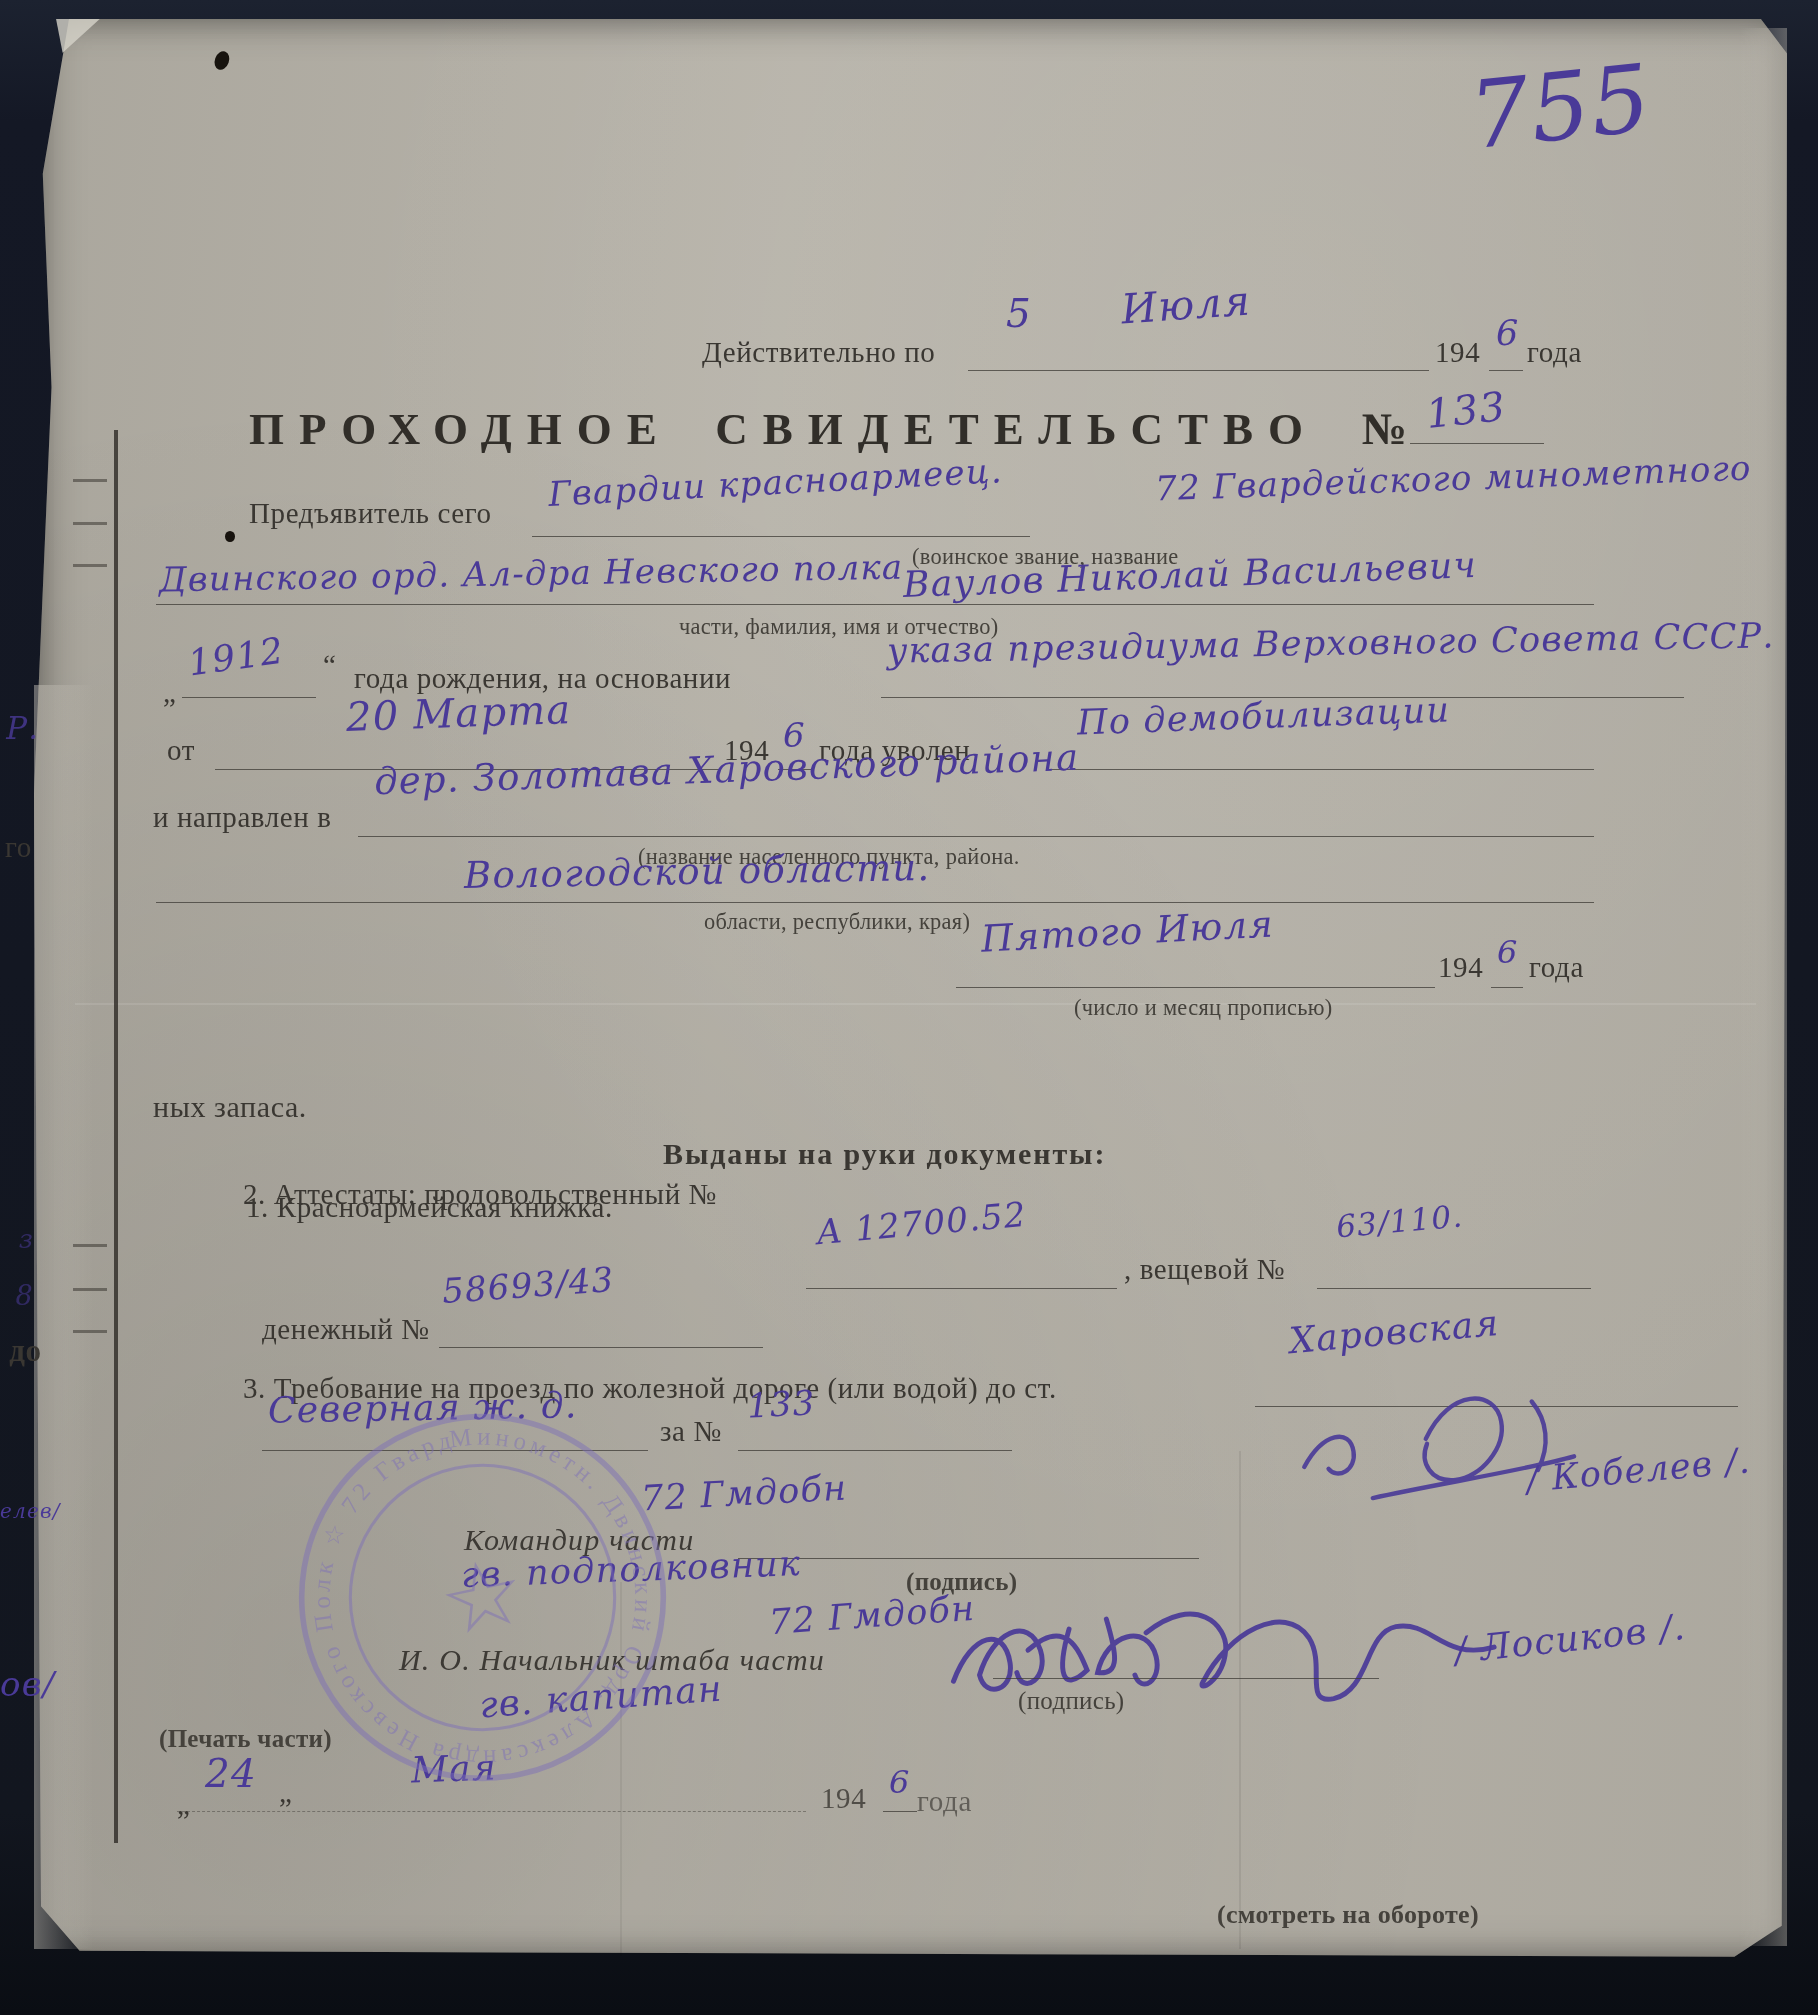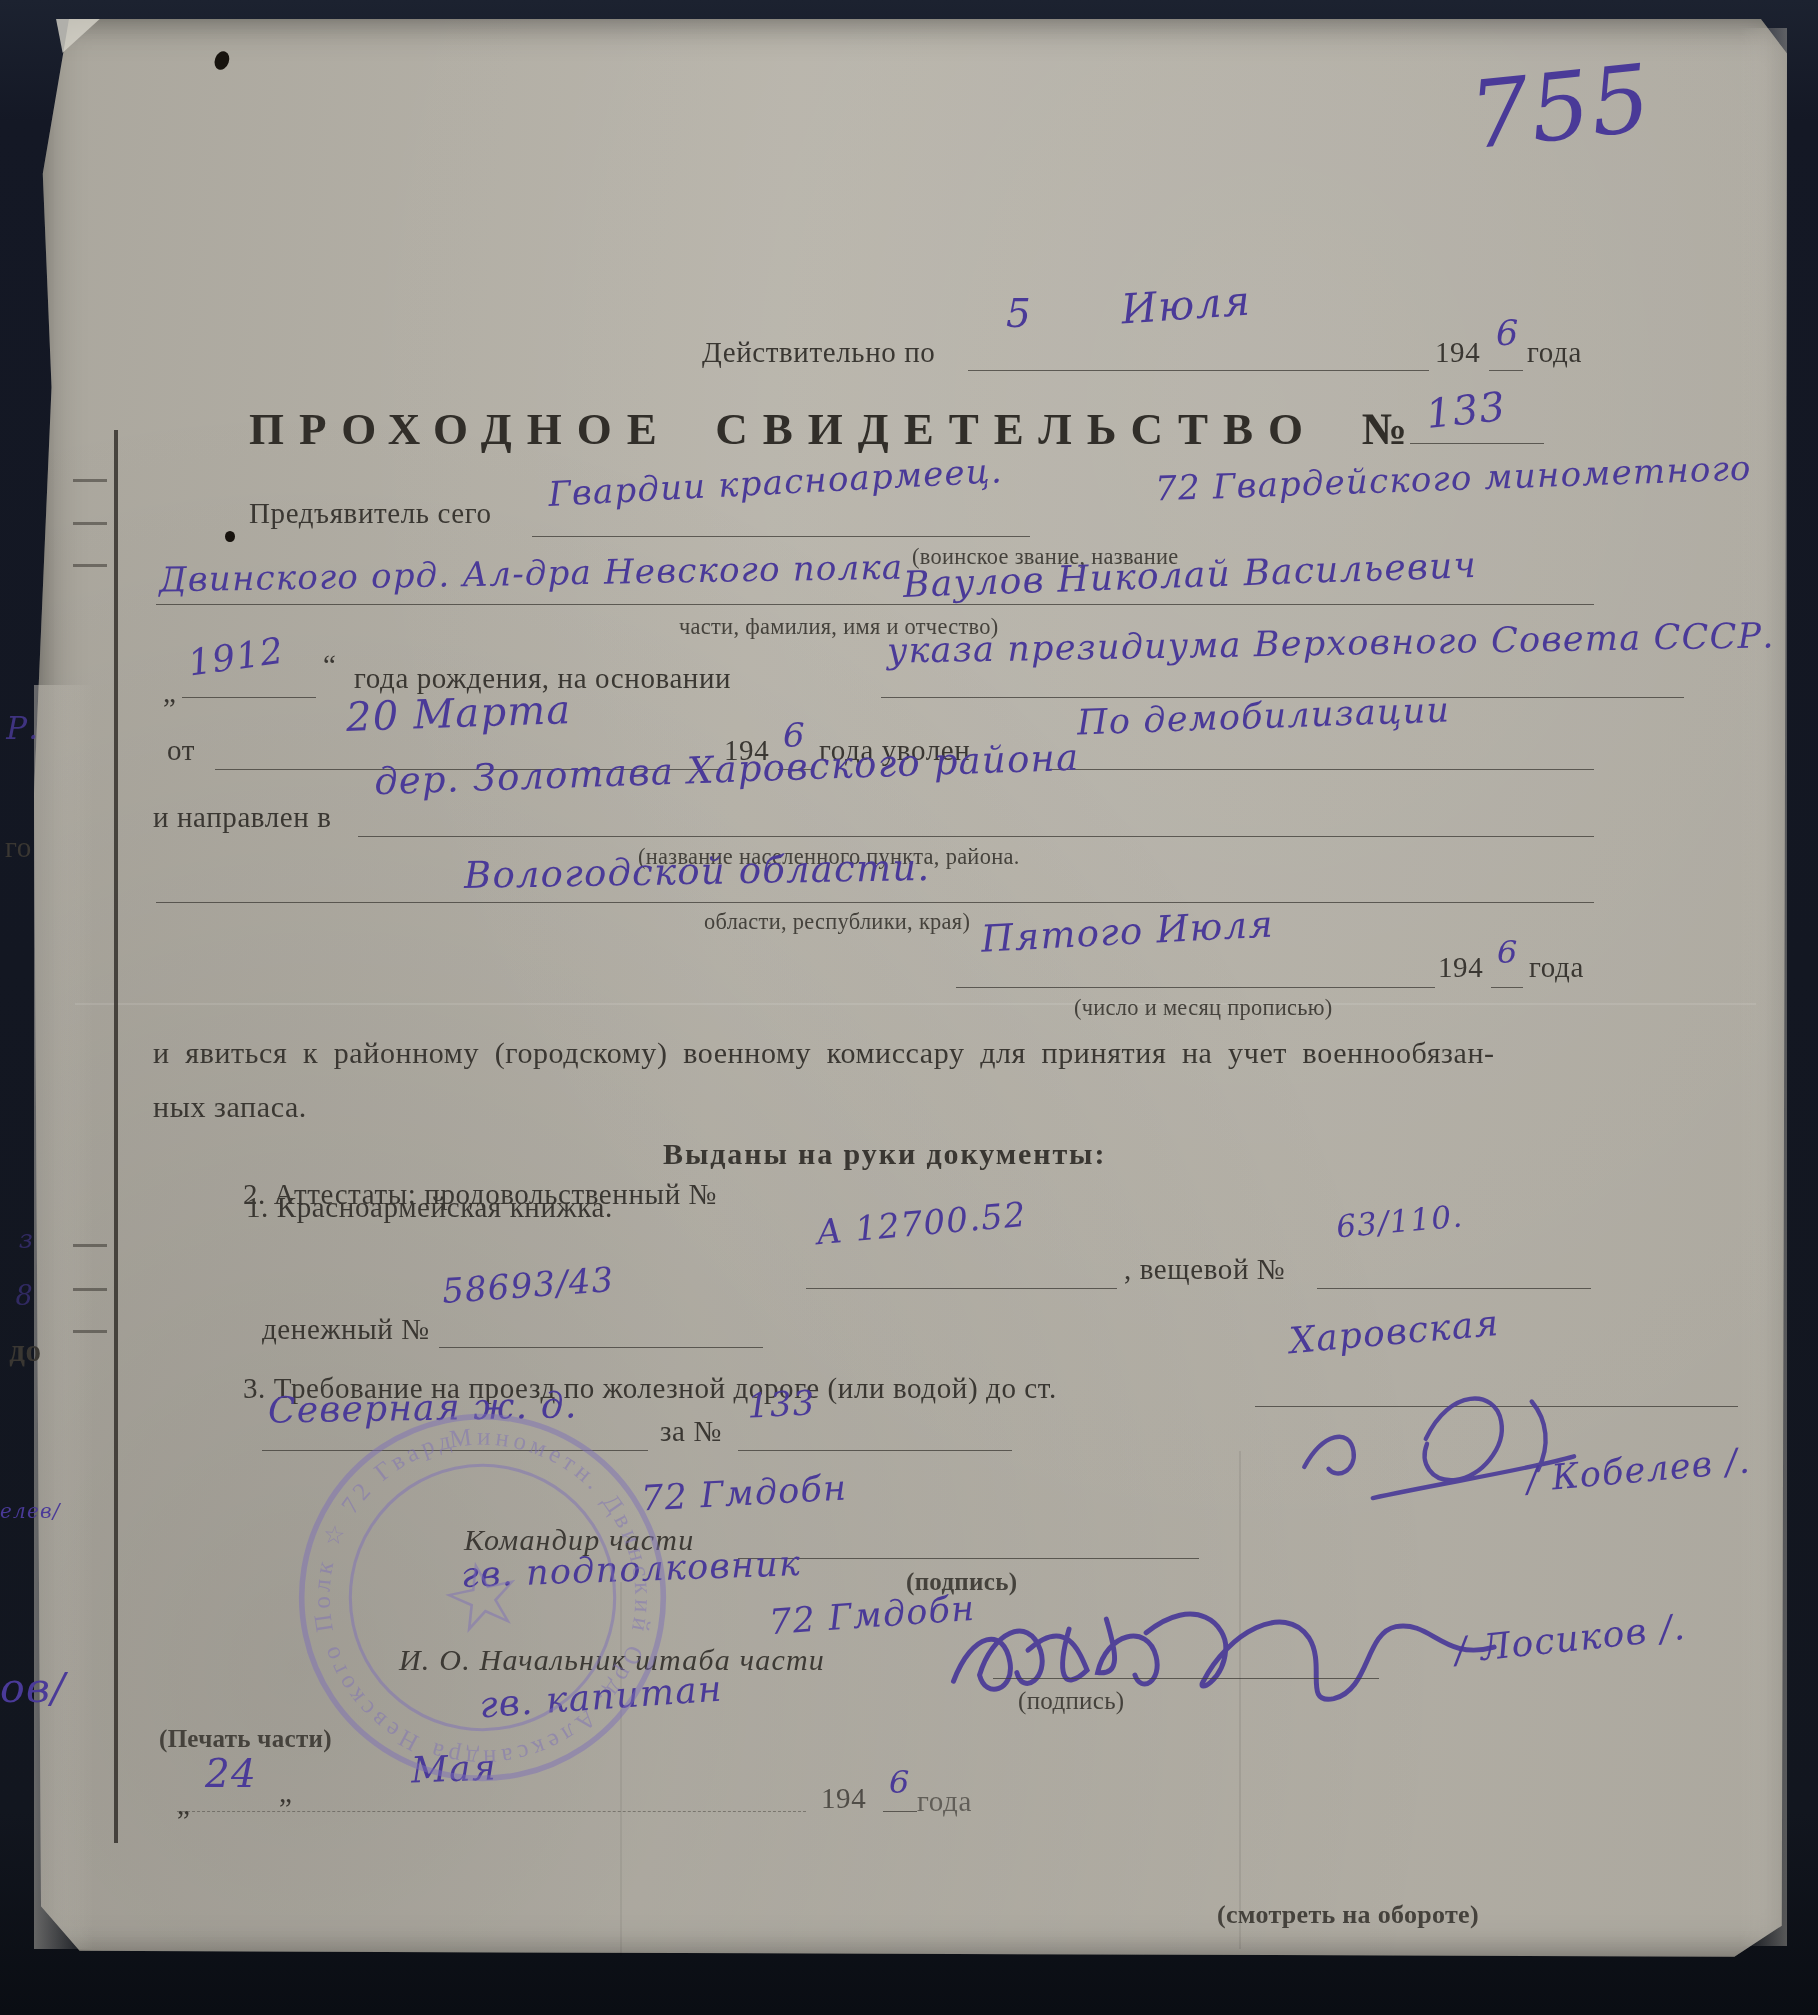--- a/index.html
+++ b/index.html
@@ -56,21 +56,21 @@
   <div class="tick" style="left:73px;top:1330px;"></div>
   <div class="speck" style="left:215px;top:51px;width:13.7px;height:18.7px;transform:rotate(20deg);"></div>
   <div class="speck" style="left:225px;top:531px;width:10px;height:11.2px;"></div>
 
   <span class="hw" style="left:6.2px;top:710px;font-size:31px;opacity:.8;">Р.</span>
   <span class="pr" style="left:5px;top:831px;font-size:29px;">го</span>
   <span class="hw" style="left:18.7px;top:1224px;font-size:26px;opacity:.55;">з</span>
   <span class="hw" style="left:15.6px;top:1280px;font-size:27px;opacity:.55;">8</span>
   <span class="pr bold" style="left:9.3px;top:1333px;font-size:31px;">до</span>
   <span class="hw" style="left:0px;top:1499px;font-size:20px;">елев/</span>
-  <span class="hw" style="left:0px;top:1664px;font-size:41px;">ов/</span>
+  <span class="hw" style="left:0px;top:1664px;font-size:34px;">ов/</span>
 
   <span class="hw" style="left:1470px;top:53px;font-size:93px;transform:rotate(-6deg);">755</span>
 
   <span class="pr" style="left:702px;top:336px;">Действительно по</span>
   <div class="line" style="left:968px;top:370px;width:461px;"></div>
   <span class="hw" style="left:1006px;top:291px;font-size:39px;">5</span>
   <span class="hw" style="left:1121px;top:281px;font-size:41px;transform:rotate(-4deg);">Июля</span>
   <span class="pr" style="left:1435px;top:336px;">194</span>
   <span class="hw" style="left:1496px;top:313px;font-size:35px;">6</span>
   <div class="line" style="left:1489px;top:370px;width:34px;"></div>
@@ -118,21 +118,20 @@
   <span class="cap" style="left:704px;top:909px;">области, республики, края)</span>
 
   <div class="line" style="left:956px;top:987px;width:479px;"></div>
   <span class="hw" style="left:981px;top:910px;font-size:37px;transform:rotate(-3deg);">Пятого Июля</span>
   <span class="pr" style="left:1438px;top:951px;">194</span>
   <span class="hw" style="left:1497px;top:933px;font-size:32px;">6</span>
   <div class="line" style="left:1491px;top:987px;width:32px;"></div>
   <span class="pr" style="left:1529px;top:951px;">года</span>
   <span class="cap" style="left:1074px;top:995px;">(число и месяц прописью)</span>
 
-  <span class="pr" style="left:153px;top:1036px;font-size:30px;word-spacing:7.5px;">и явиться к районному (городскому) военному комиссару для принятия на учет военнообязан-</span>
   <span class="pr" style="left:153px;top:1090px;font-size:30px;">ных запаса.</span>
 
   <span class="pr bold" style="left:663px;top:1137px;font-size:30px;letter-spacing:1.9px;">Выданы на руки документы:</span>
   <span class="pr" style="left:246px;top:1191px;">1. Красноармейская книжка.</span>
 
   <span class="pr" style="left:243px;top:1178px;">2. Аттестаты: продовольственный №</span>
   <div class="line" style="left:806px;top:1288px;width:311px;"></div>
   <span class="hw" style="left:816px;top:1203px;font-size:34px;transform:rotate(-5deg);">А 12700.52</span>
   <span class="pr" style="left:1124px;top:1253px;">, вещевой №</span>
   <div class="line" style="left:1317px;top:1288px;width:274px;"></div>

